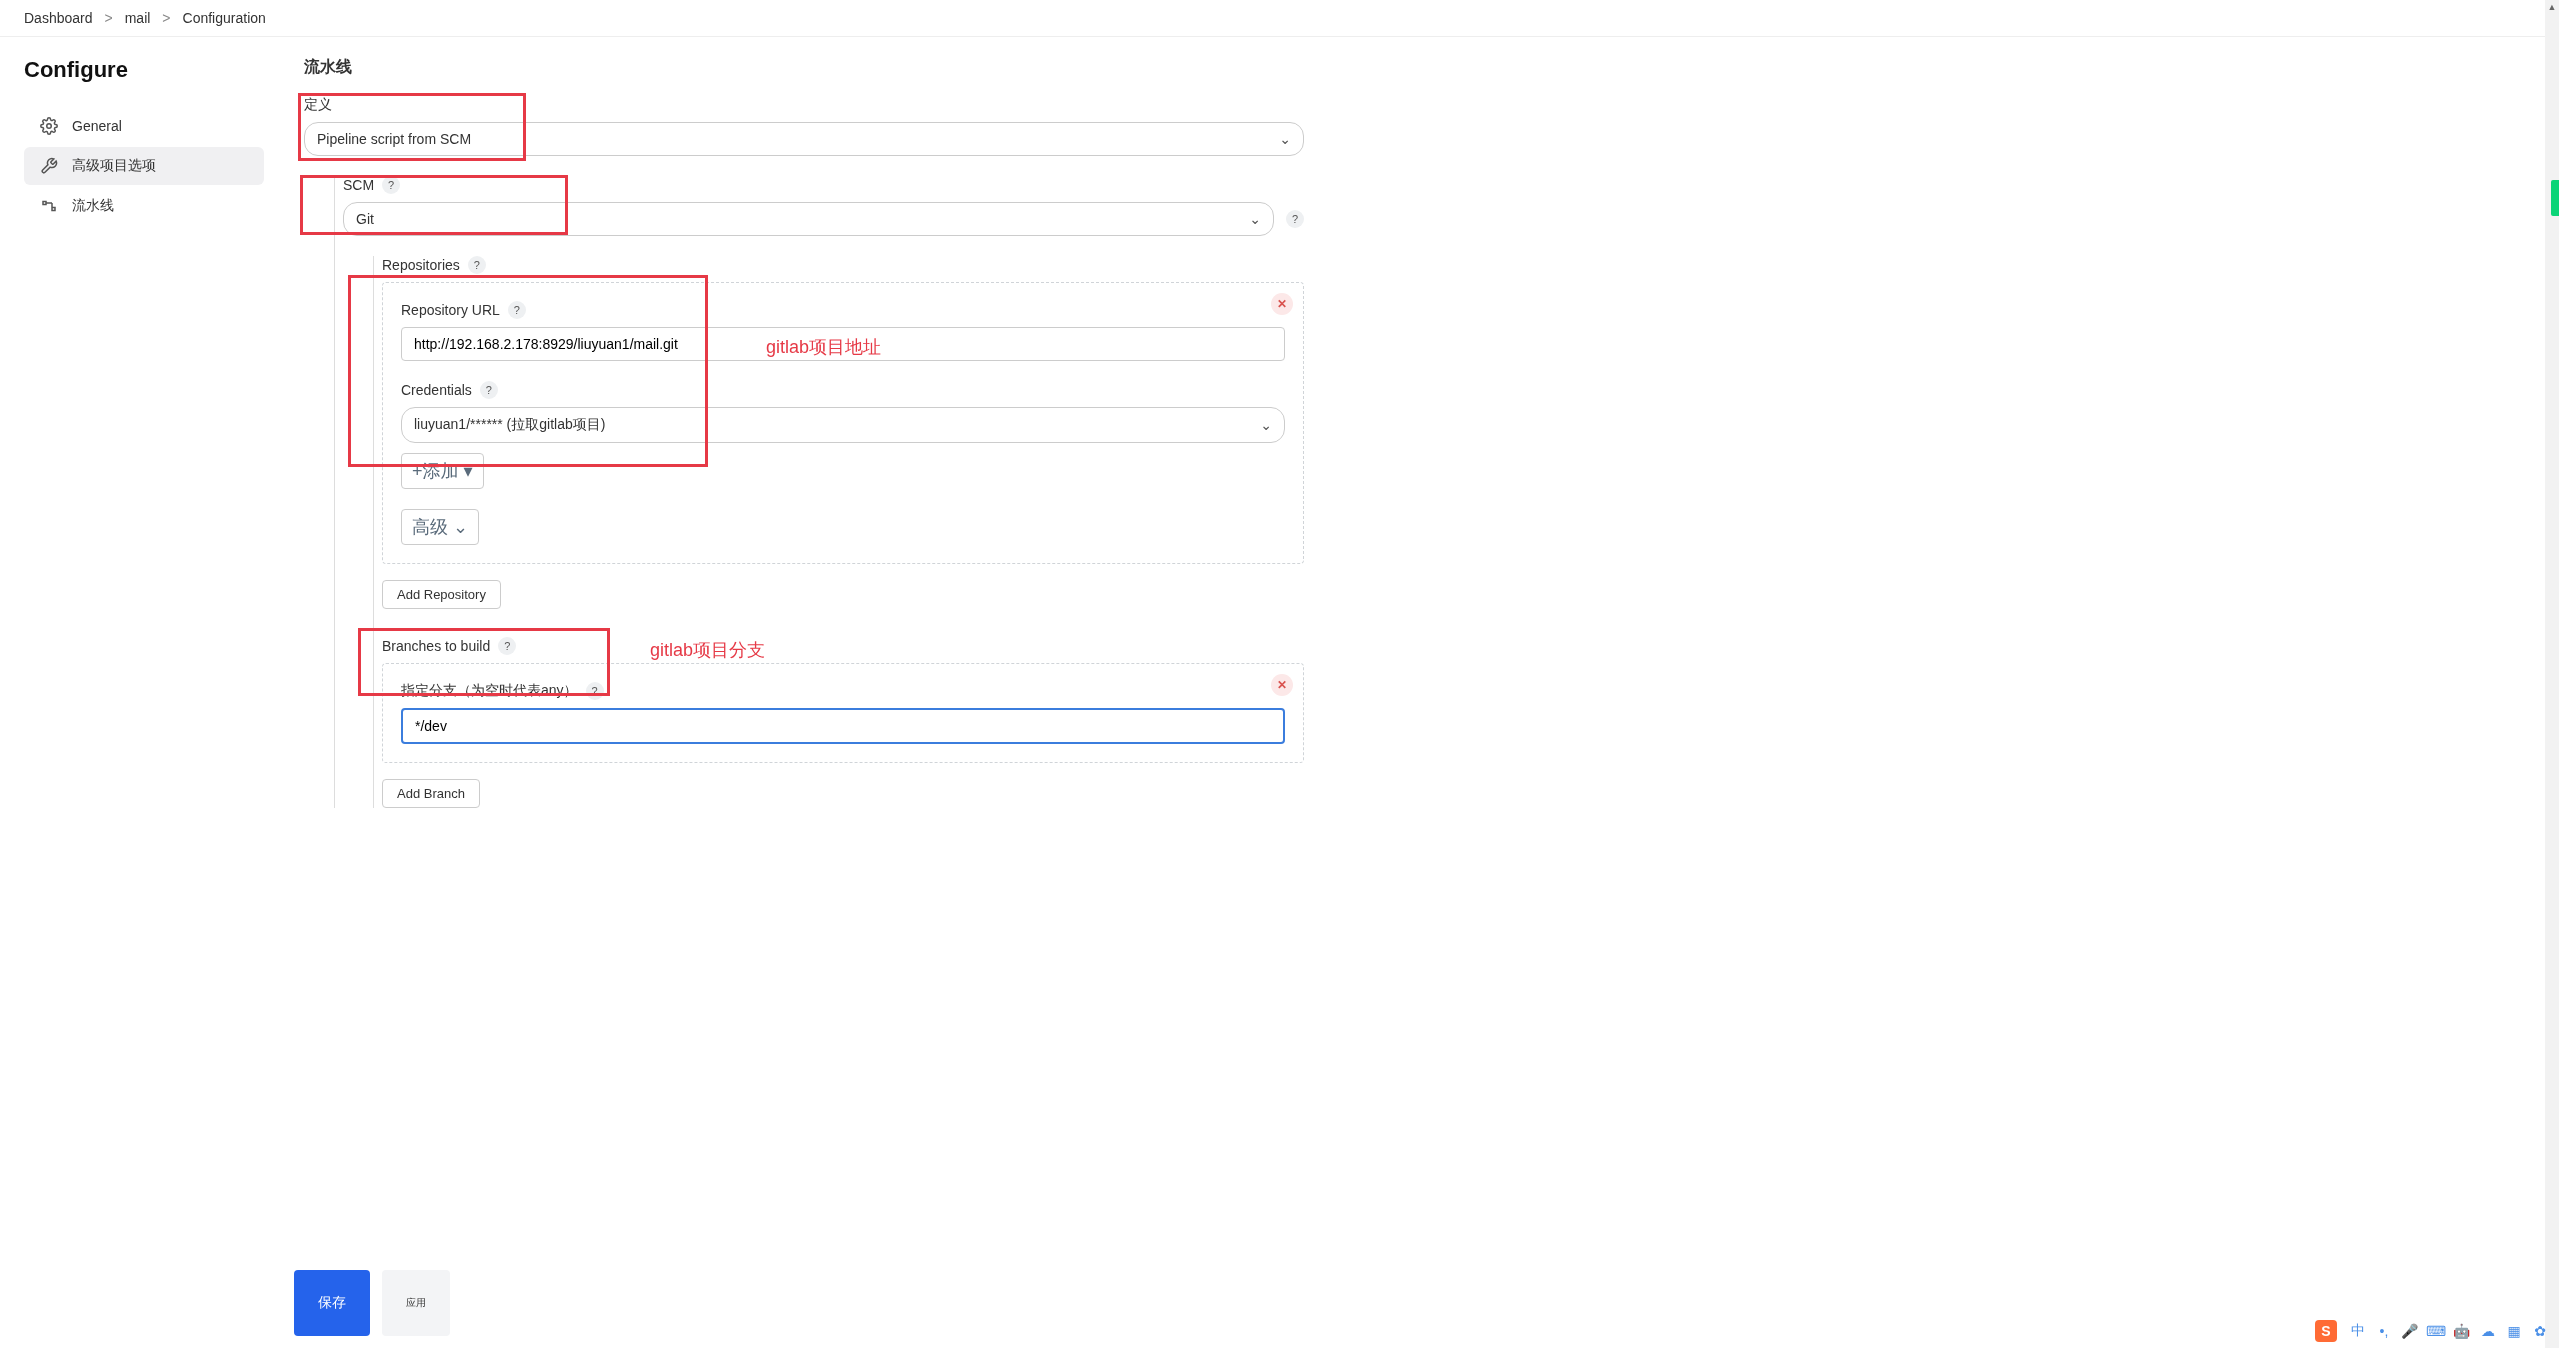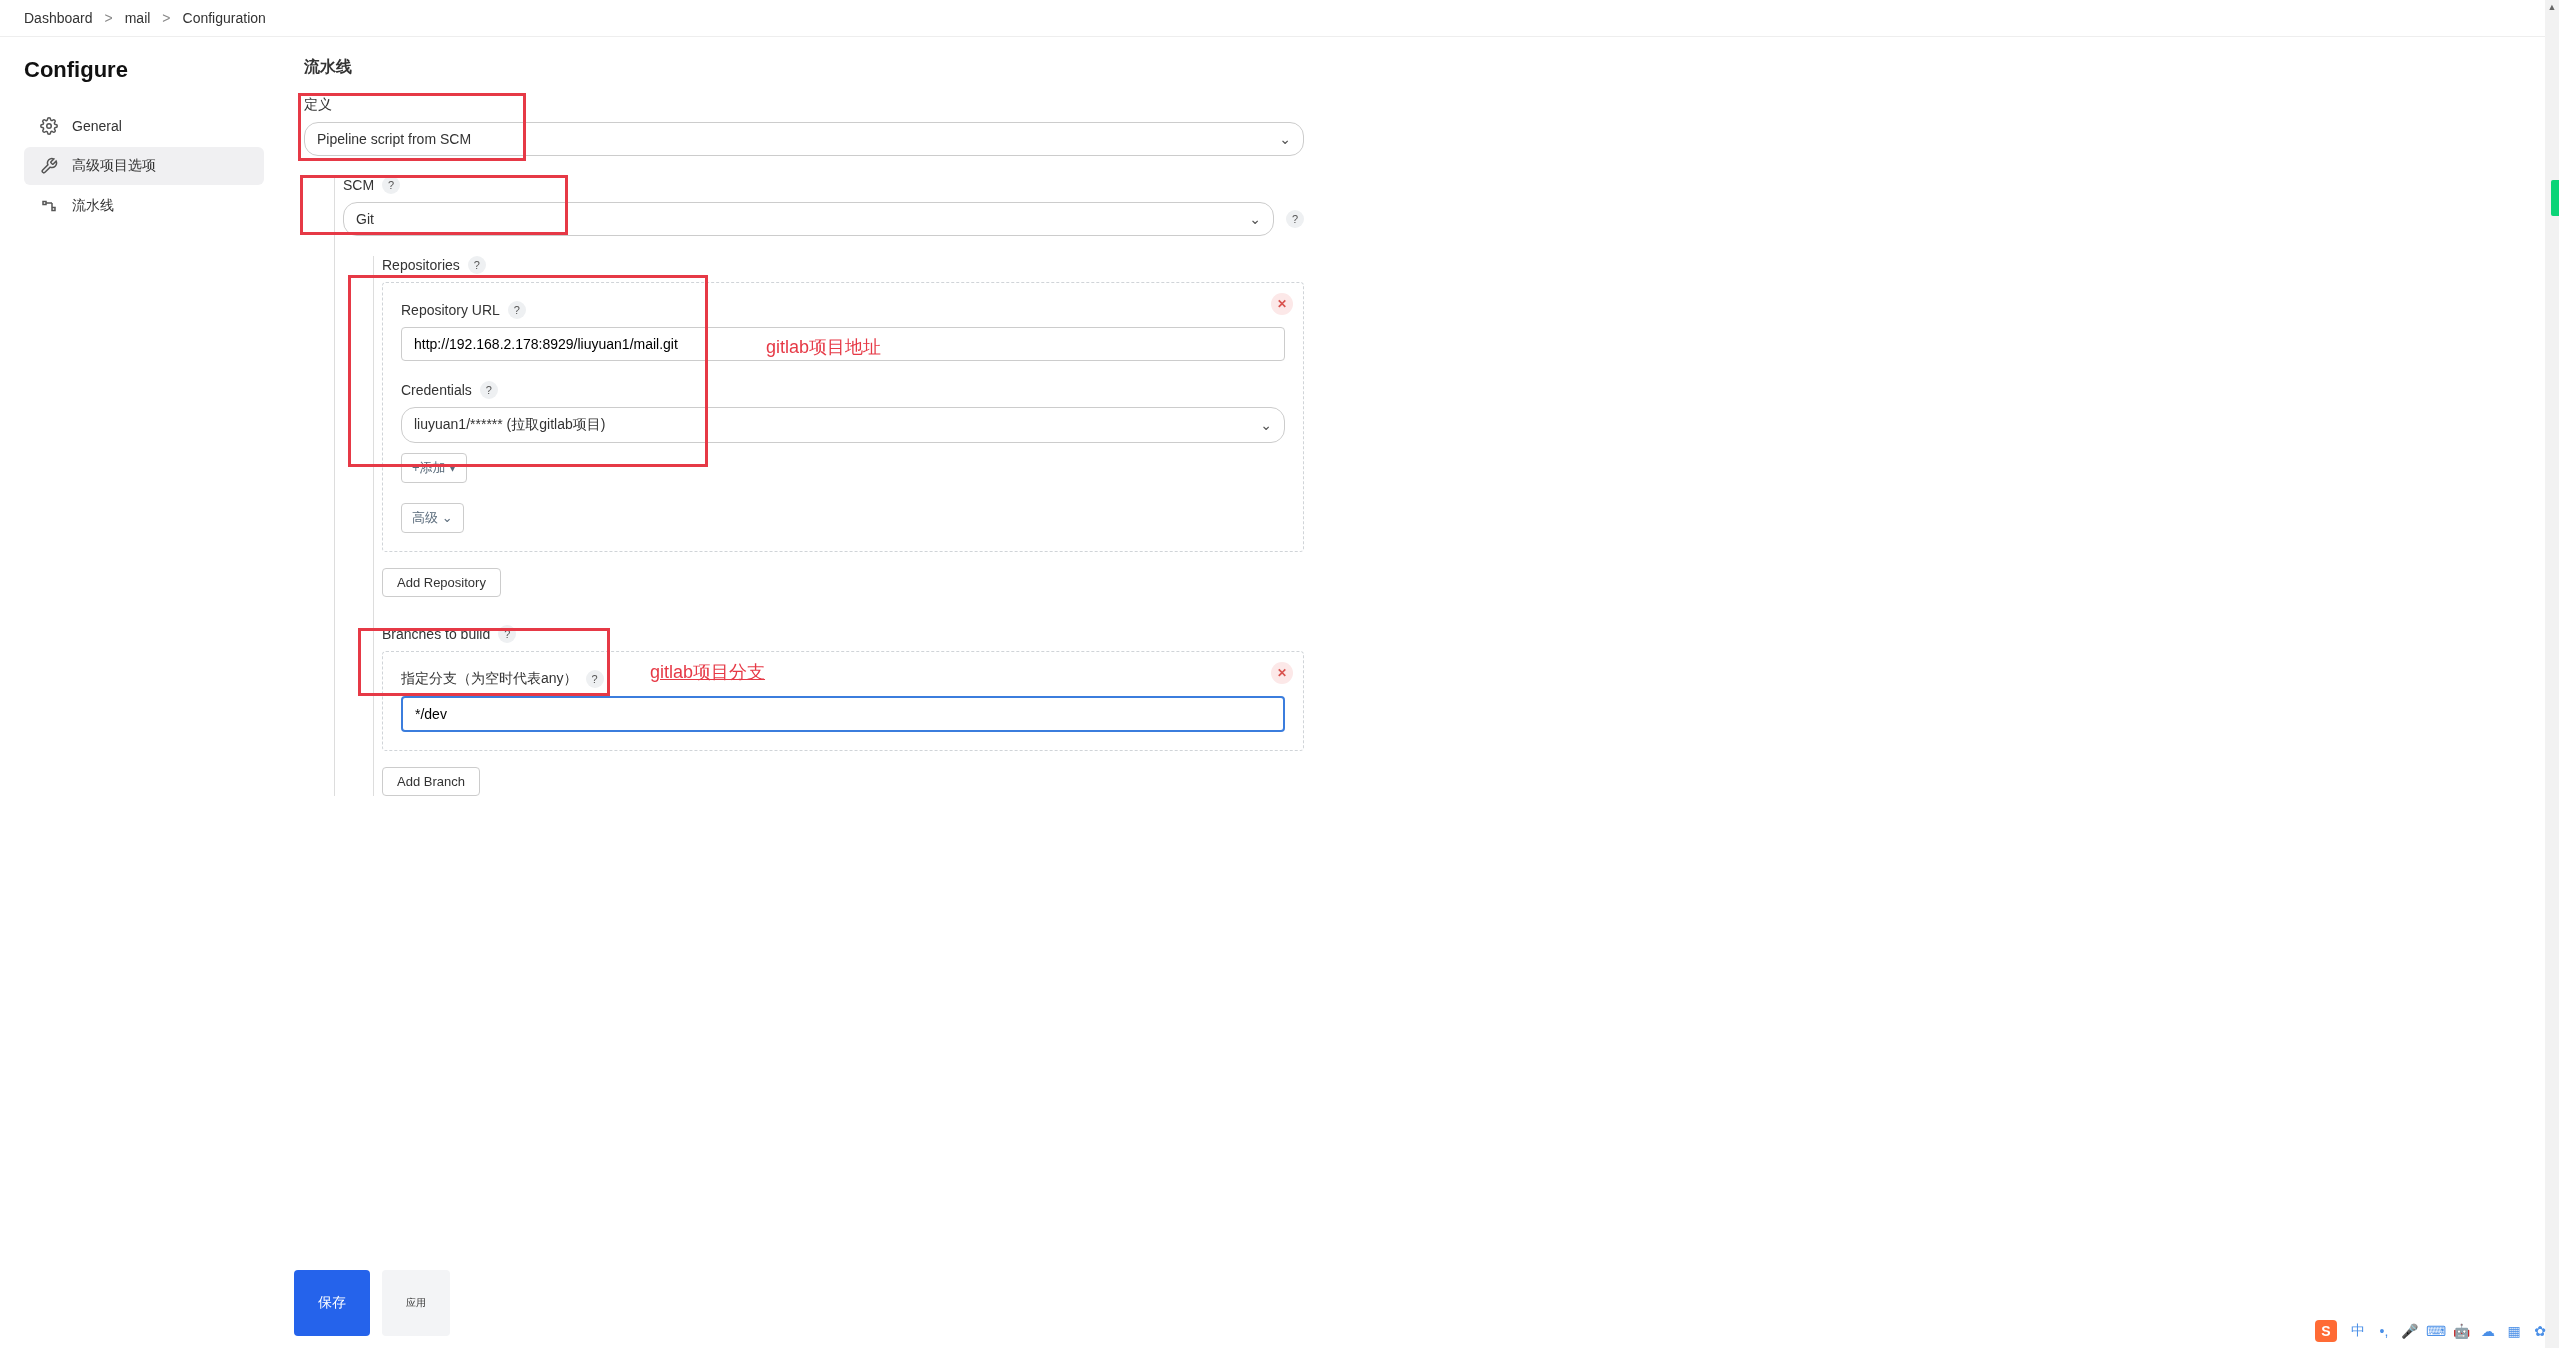--- a/index.html
+++ b/index.html
@@ -30,21 +30,21 @@
     .text-input { width: 100%; padding: 8px 12px; border: 1px solid #ccc; border-radius: 4px; font-size: 14px; }
     .text-input.focused { border: 2px solid #3b7ddd; outline: none; }
     
     .indent-1 { margin-left: 30px; border-left: 1px solid #ddd; padding-left: 8px; }
     
     .dashed-box { border: 1px dashed #d0d4d8; border-radius: 4px; padding: 18px; margin-bottom: 16px; position: relative; }
     
     .remove-btn { position: absolute; top: 10px; right: 10px; width: 22px; height: 22px; border-radius: 50%; background: #fce8e8; color: #d9534f; display: flex; align-items: center; justify-content: center; font-size: 12px; cursor: pointer; font-weight: 600; }
     
     .btn-secondary { padding: 6px 14px; border: 1px solid #ccc; border-radius: 4px; background: #fff; font-size: 13px; cursor: pointer; color: #333; }
-    .btn-dropdown { padding: 5px 10px; border: 1px solid #ccc; border-radius: 4px; background: #fff; font-size: 13px; cursor: pointer; color: #5a6b7b; }
+    .btn-dropdown { padding: 5px 10px; border: 1px solid #ccc; border-radius: 4px; background: #fff; font-size: 18px; cursor: pointer; color: #5a6b7b; }
     
     .footer-bar { position: fixed; bottom: 0; left: 0; right: 0; padding: 12px 0 12px 294px; background: #fff; display: flex; gap: 12px; }
     .btn-primary { padding: 24px 24px; background: #2563eb; color: #fff; border: none; border-radius: 4px; font-size: 14px; cursor: pointer; font-weight: 500; }
     .btn-plain { padding: 8px 24px; background: #f3f4f6; color: #333; border: none; border-radius: 4px; font-size: 10px; cursor: pointer; }
     
     .highlight-red { border: 3px solid #e63946; position: absolute; pointer-events: none; z-index: 5; }
     .annotation { color: #e63946; font-size: 18px; position: absolute; z-index: 5; font-weight: 400; }
     
     .scm-row { display: flex; align-items: center; gap: 12px; }
     .scm-row .select-box { flex: 1; }
@@ -103,21 +103,21 @@
   </div>
 
   <div class="main">
     <h2 class="section-title">流水线</h2>
 
     <div class="highlight-red" style="top:36px; left:-6px; width:228px; height:68px;"></div>
     <div class="highlight-red" style="top:118px; left:-4px; width:268px; height:60px;"></div>
     <div class="highlight-red" style="top:218px; left:44px; width:360px; height:192px;"></div>
     <div class="annotation" style="top:278px; left:462px;">gitlab项目地址</div>
     <div class="highlight-red" style="top:571px; left:54px; width:252px; height:68px;"></div>
-    <div class="annotation" style="top:603px; left:346px;text-decoration:underline;">gitlab项目分支</div>
+    <div class="annotation" style="top:581px; left:346px;">gitlab项目分支</div>
 
     <div class="form-group">
       <div class="form-label">定义</div>
       <div class="select-box">
         <span>Pipeline script from SCM</span>
         <span class="chevron">⌄</span>
       </div>
     </div>
 
     <div class="indent-1">

